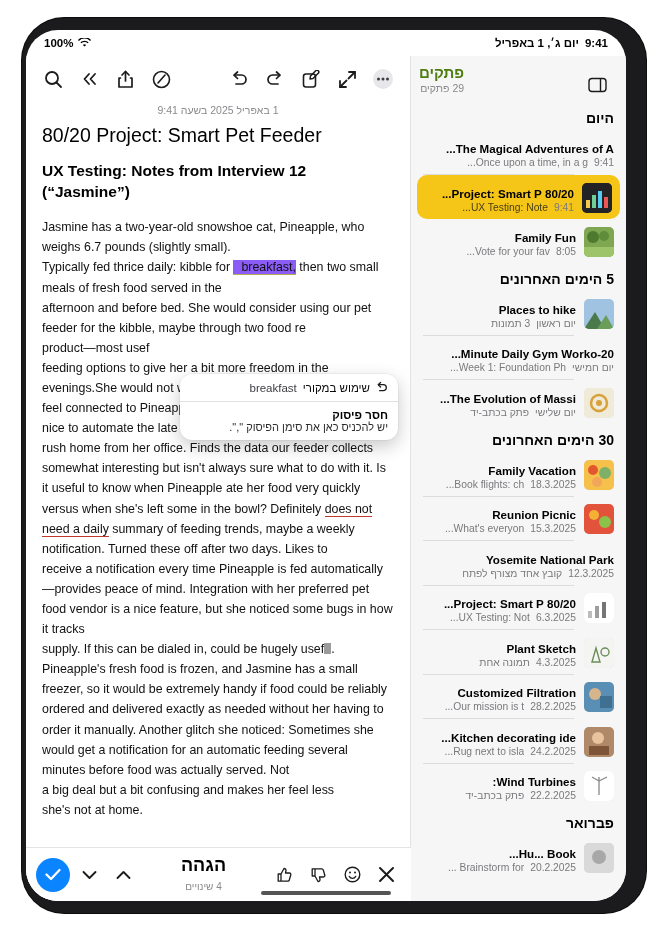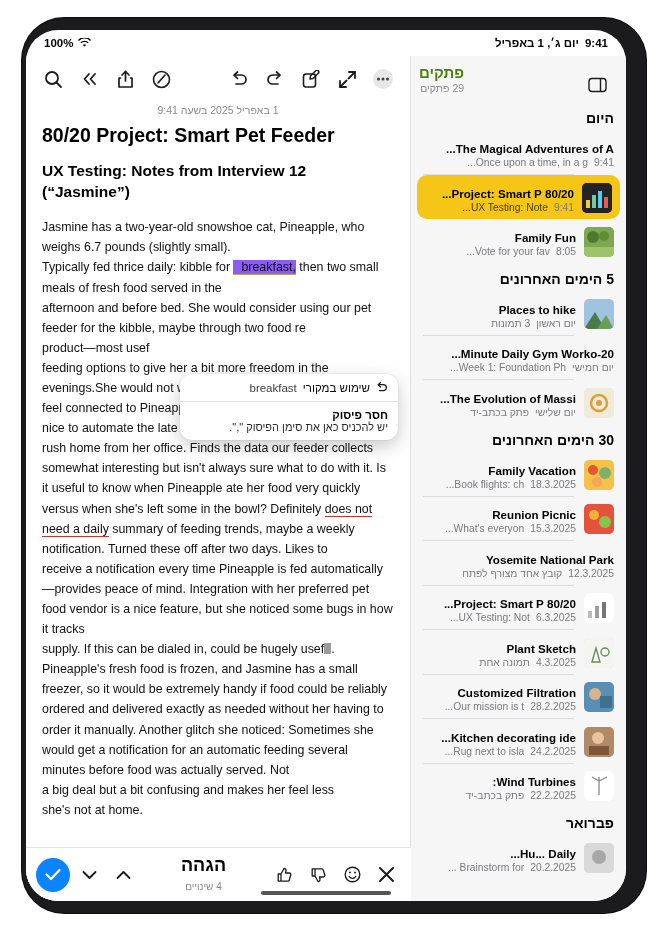--- a/index.html
+++ b/index.html
@@ -93,21 +93,21 @@
   }
   .doc-date {
     text-align: center;
     font-size: 10.5px;
     color: #8a8a8e;
     margin: 2px 0 8px 0;
     direction: rtl;
   }
   .doc-title {
     font-size: 19.5px;
-    font-weight: bold;
+    font-weight: normal;
     color: #000;
     line-height: 1.2;
     margin-bottom: 14px;
   }
   .doc-sub {
     font-size: 15.5px;
     font-weight: bold;
     color: #000;
     line-height: 1.35;
     margin-bottom: 14px;
@@ -513,21 +513,21 @@
 
           <div class="sb-section">פברואר</div>
           <div class="note-row">
             <div class="thumb">
               <svg width="30" height="30" viewBox="0 0 30 30">
                   <rect width="30" height="30" fill="#d9d9d9"></rect>
                   <circle cx="15" cy="14" r="7" fill="#a8a8a8"></circle>
                 </svg>
             </div>
             <div class="note-text">
-              <div class="note-title">Hu... Daily...</div>
+              <div class="note-title">Hu... Book...</div>
               <div class="note-meta">
                 <span class="time">20.2.2025</span>
                 <span class="snippet">Brainstorm for ...</span>
               </div>
             </div>
           </div>
         </div>
       </div>
 
       <div class="editor">

